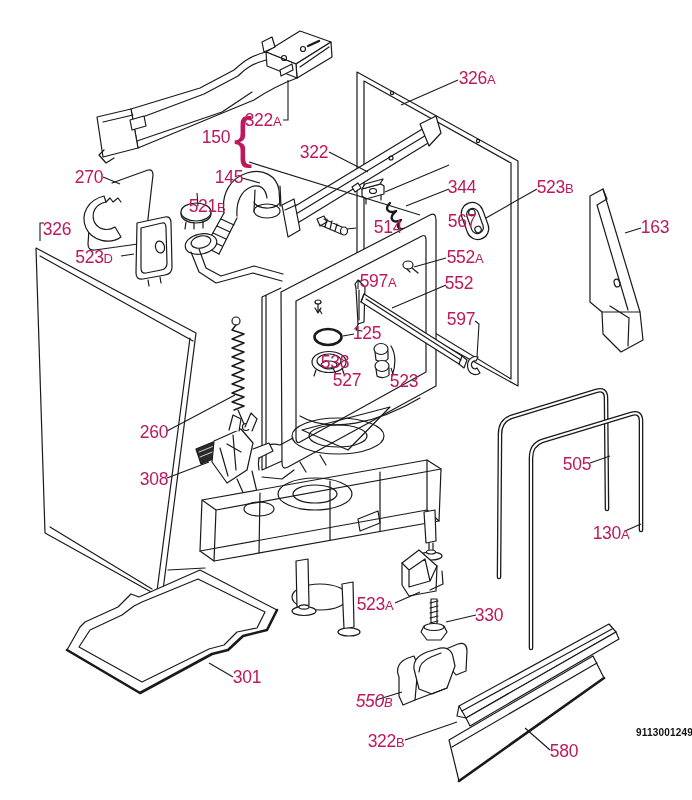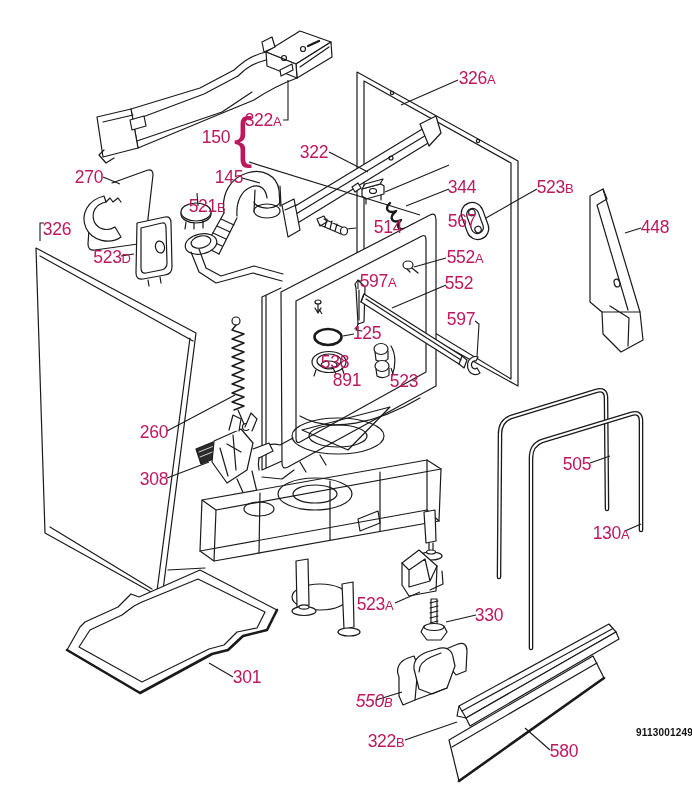--- a/index.html
+++ b/index.html
@@ -299,33 +299,33 @@
   <div id="labels-layer">
       <div class="part-label brace" style="left: 243px; top: 136px;">{</div>
       <div class="part-label" style="left: 216px; top: 137px;">150</div>
       <div class="part-label" style="left: 263px; top: 120px;">322<span class="sfx">A</span></div>
       <div class="part-label" style="left: 314px; top: 152px;">322</div>
       <div class="part-label" style="left: 477px; top: 78px;">326<span class="sfx">A</span></div>
       <div class="part-label" style="left: 89px; top: 177px;">270</div>
       <div class="part-label" style="left: 179px; top: 206px; margin-left: 28px;">521<span class="sfx">B</span></div>
       <div class="part-label" style="left: 229px; top: 177px;">145</div>
       <div class="part-label" style="left: 57px; top: 229px;">326</div>
-      <div class="part-label" style="left: 112px; top: 257px;">523<span class="sfx">D</span></div>
+      <div class="part-label" style="left: 94px; top: 257px;">523<span class="sfx">D</span></div>
       <div class="part-label" style="left: 462px; top: 181px; margin-top: 40px;">567</div>
       <div class="part-label" style="left: 462px; top: 187px;">344</div>
       <div class="part-label" style="left: 555px; top: 187px;">523<span class="sfx">B</span></div>
-      <div class="part-label" style="left: 655px; top: 227px;">448</div>
+      <div class="part-label" style="left: 655px; top: 227px;">163</div>
       <div class="part-label" style="left: 370px; top: 227px; padding-left: 36px;">514</div>
       <div class="part-label" style="left: 465px; top: 257px;">552<span class="sfx">A</span></div>
       <div class="part-label" style="left: 378px; top: 281px;">597<span class="sfx">A</span></div>
       <div class="part-label" style="left: 459px; top: 283px;">552</div>
       <div class="part-label" style="left: 461px; top: 319px;">597</div>
       <div class="part-label" style="left: 335px; top: 318px; margin-top: 44px;">538</div>
       <div class="part-label" style="left: 367px; top: 333px;">125</div>
-      <div class="part-label" style="left: 347px; top: 380px;">891</div>
+      <div class="part-label" style="left: 347px; top: 380px;">527</div>
       <div class="part-label" style="left: 404px; top: 381px;">523</div>
       <div class="part-label" style="left: 154px; top: 432px;">260</div>
       <div class="part-label" style="left: 154px; top: 479px;">308</div>
       <div class="part-label" style="left: 577px; top: 464px;">505</div>
       <div class="part-label" style="left: 603px; top: 533px; margin-left: 8px;">130<span class="sfx">A</span></div>
       <div class="part-label" style="left: 375px; top: 604px;">523<span class="sfx">A</span></div>
       <div class="part-label" style="left: 489px; top: 615px;">330</div>
       <div class="part-label" style="left: 247px; top: 677px;">301</div>
       <div class="part-label" style="left: 374px; top: 701px; font-style: italic;">550<span class="sfx">B</span></div>
       <div class="part-label" style="left: 386px; top: 741px;">322<span class="sfx">B</span></div>

